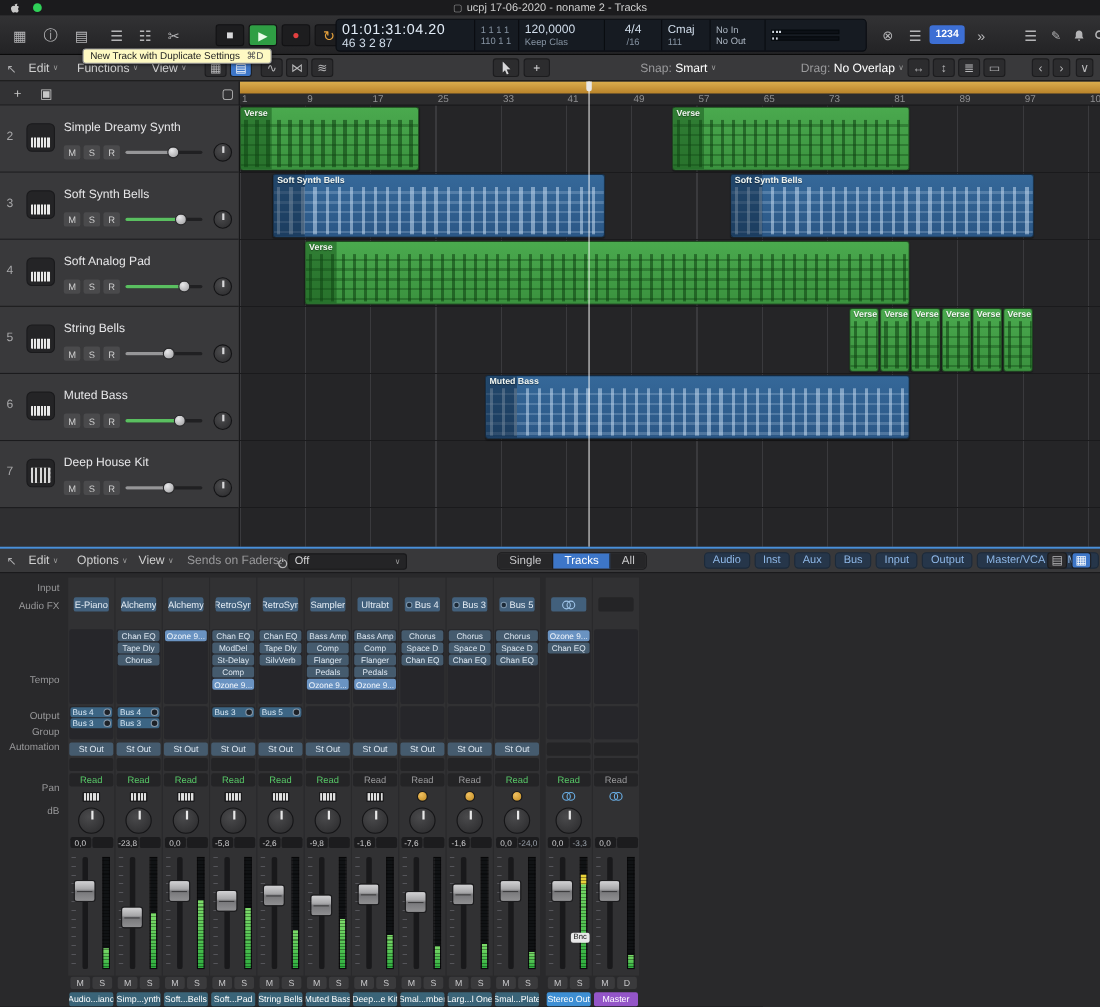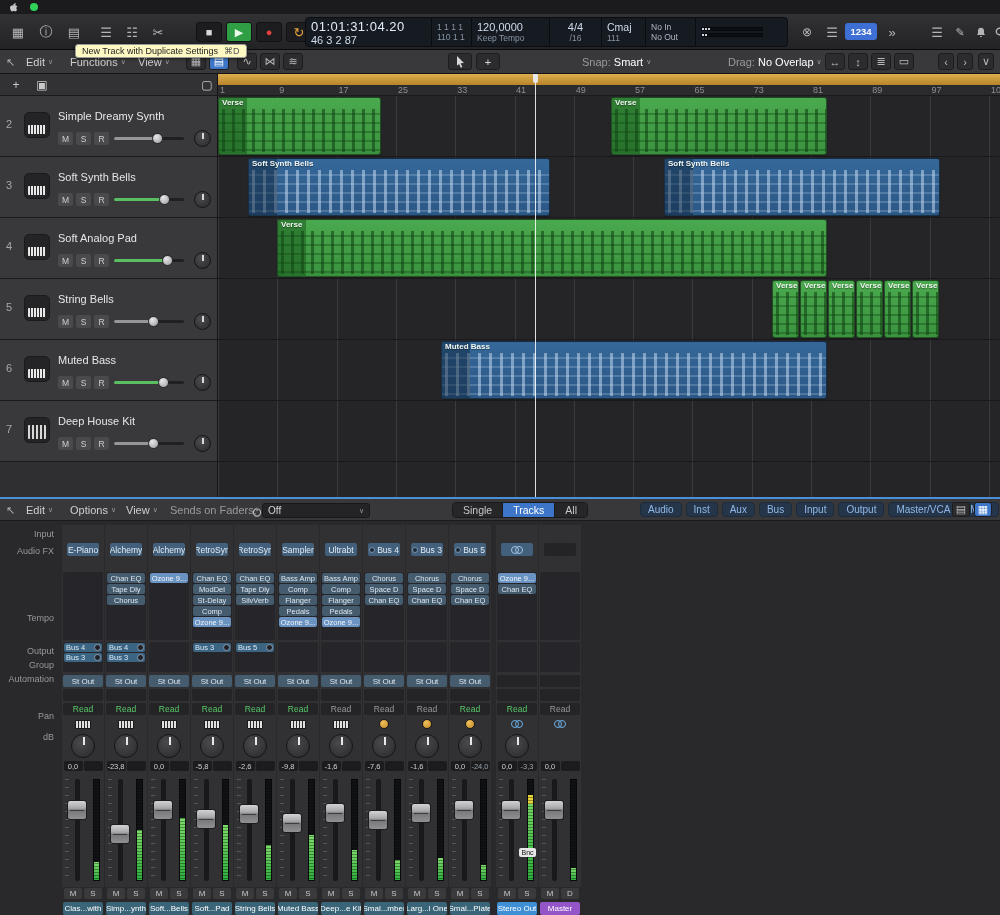--- a/index.html
+++ b/index.html
@@ -138,20 +138,21 @@
 </head>
 <body>
 
 <div id="menubar">
   <span class="apple">
     <svg width="9" height="10" viewBox="0 0 9 10">
         <path d="M4.5 2.2c.8-1 2-1 2.6-.6-.5.4-.9 1-.6 1.8.7-.1 1.5.3 1.8 1-1 .5-1.2 2.3-.3 3.4-.4.9-1 1.7-1.7 1.7-.6 0-.8-.4-1.6-.4s-1 .4-1.6.4C2.3 9.5 1 7.6 1 5.8 1 4 2.2 3.2 3.2 3.2c.5 0 1 .3 1.3.3.2-.5-.2-1-.3-1.3z" fill="#c8c8c8"></path>
       </svg>
   </span>
   <span class="recdot"></span>
+  <span class="title"><span class="winicon">▢</span><span>ucpj 17-06-2020 - noname 2 - Tracks</span></span>
 </div>
 
 <div id="controlbar">
   <span class="cbicon" style="left:6px">▦</span>
   <span class="cbicon" style="left:34px">ⓘ</span>
   <span class="cbicon" style="left:62px">▤</span>
   <span class="cbicon" style="left:94px">☰</span>
   <span class="cbicon" style="left:120px">☷</span>
   <span class="cbicon" style="left:146px">✂</span>
 
@@ -164,21 +165,21 @@
     <div class="lcdcell" style="width:126px">
       <span class="lcd-big">01:01:31:04.20</span>
       <span class="lcd-mid">46 3 2 87</span>
     </div>
     <div class="lcdcell" style="width:40px">
       <span class="lcd-dim">1 1 1 1</span>
       <span class="lcd-dim">110 1 1</span>
     </div>
     <div class="lcdcell" style="width:78px">
       <span class="lcd-mid">120,0000</span>
-      <span class="lcd-dim">Keep Tempo</span>
+      <span class="lcd-dim">Keep Clas</span>
     </div>
     <div class="lcdcell" style="width:52px;align-items:center">
       <span class="lcd-mid">4/4</span>
       <span class="lcd-dim">/16</span>
     </div>
     <div class="lcdcell" style="width:44px">
       <span class="lcd-mid" style="font-size:10.5px">Cmaj</span>
       <span class="lcd-dim">111</span>
     </div>
     <div class="lcdcell" style="width:50px">
@@ -563,21 +564,21 @@
       <div class="meter">
             <div class="mfill" style="height: 18%;"></div>
           </div>
       <div class="metermask"></div>
     </div>
 
     <div class="msrow">
       <span class="msb">M</span>
       <span class="msb">S</span>
     </div>
-    <div class="namecell">Clas...with</div>
+    <div class="namecell">Audio...iano</div>
   </div>
       <div class="strip">
     <div class="inslot">Alchemy</div>
     <div class="fxarea">
           <div class="slotfx">Chan EQ</div>
           <div class="slotfx">Tape Dly</div>
           <div class="slotfx">Chorus</div>
         </div>
     <div class="sendsarea">
           <div class="slotsend">Bus 4<span class="sk"></span></div>

